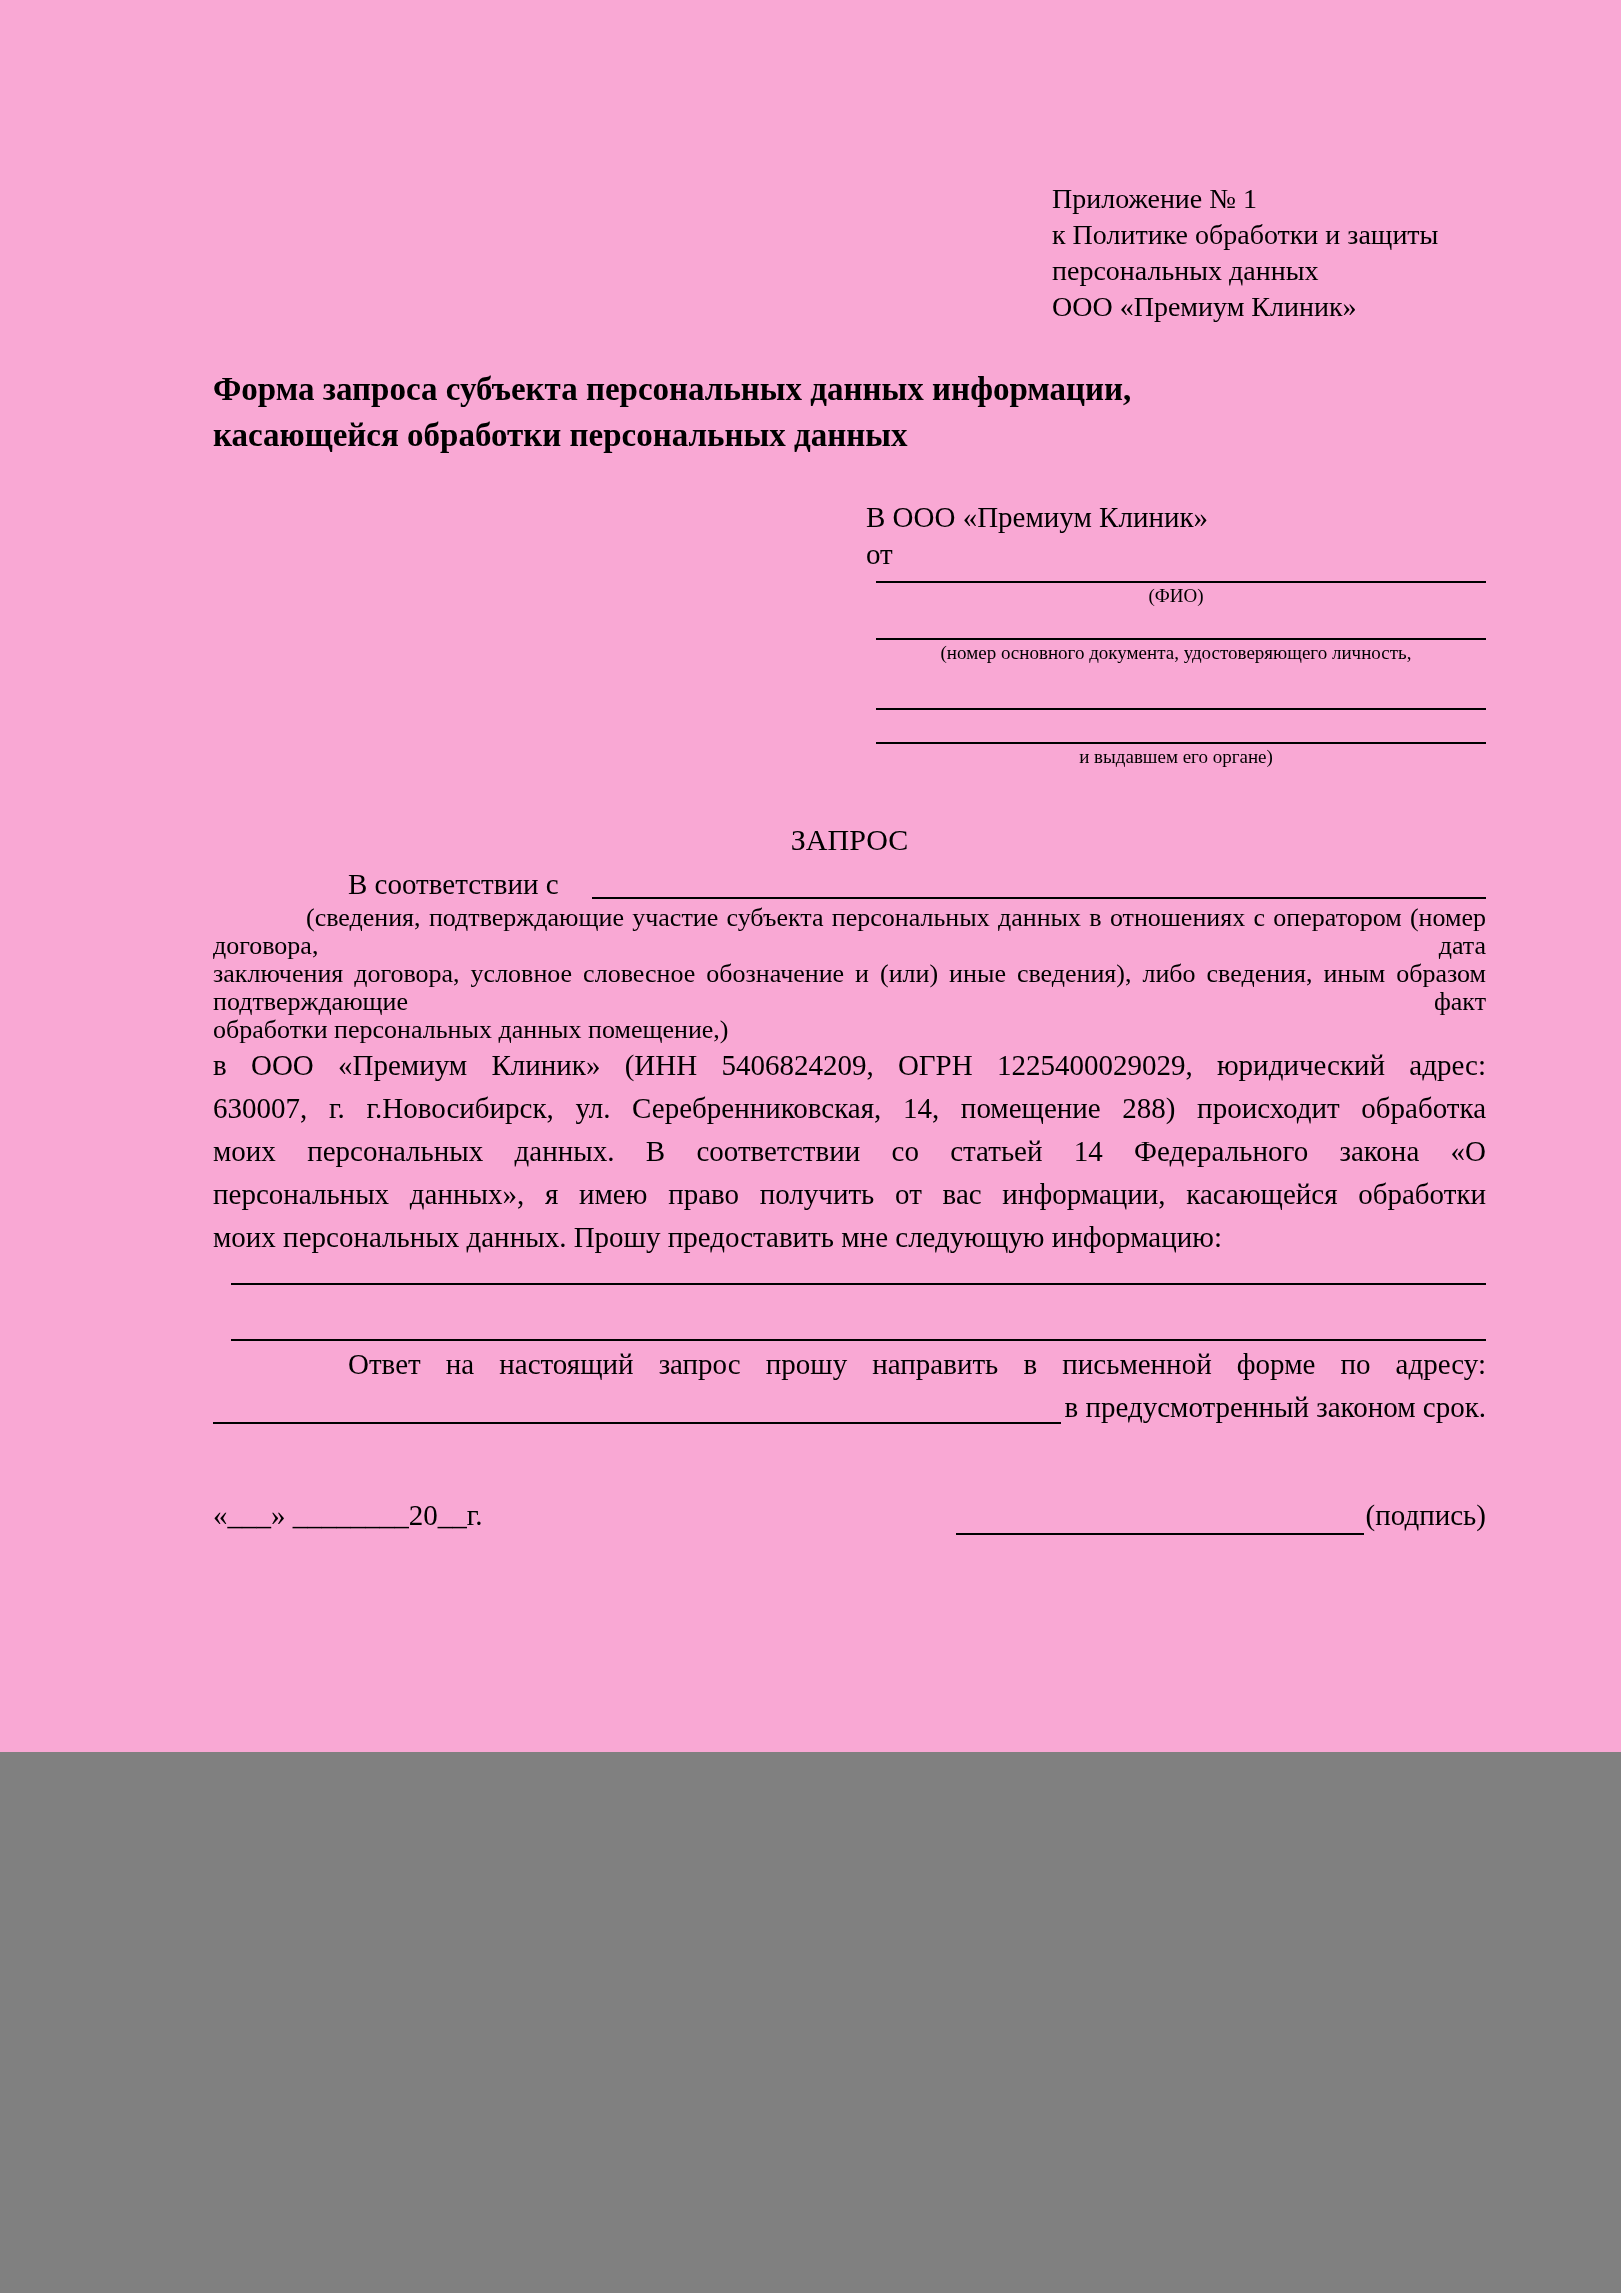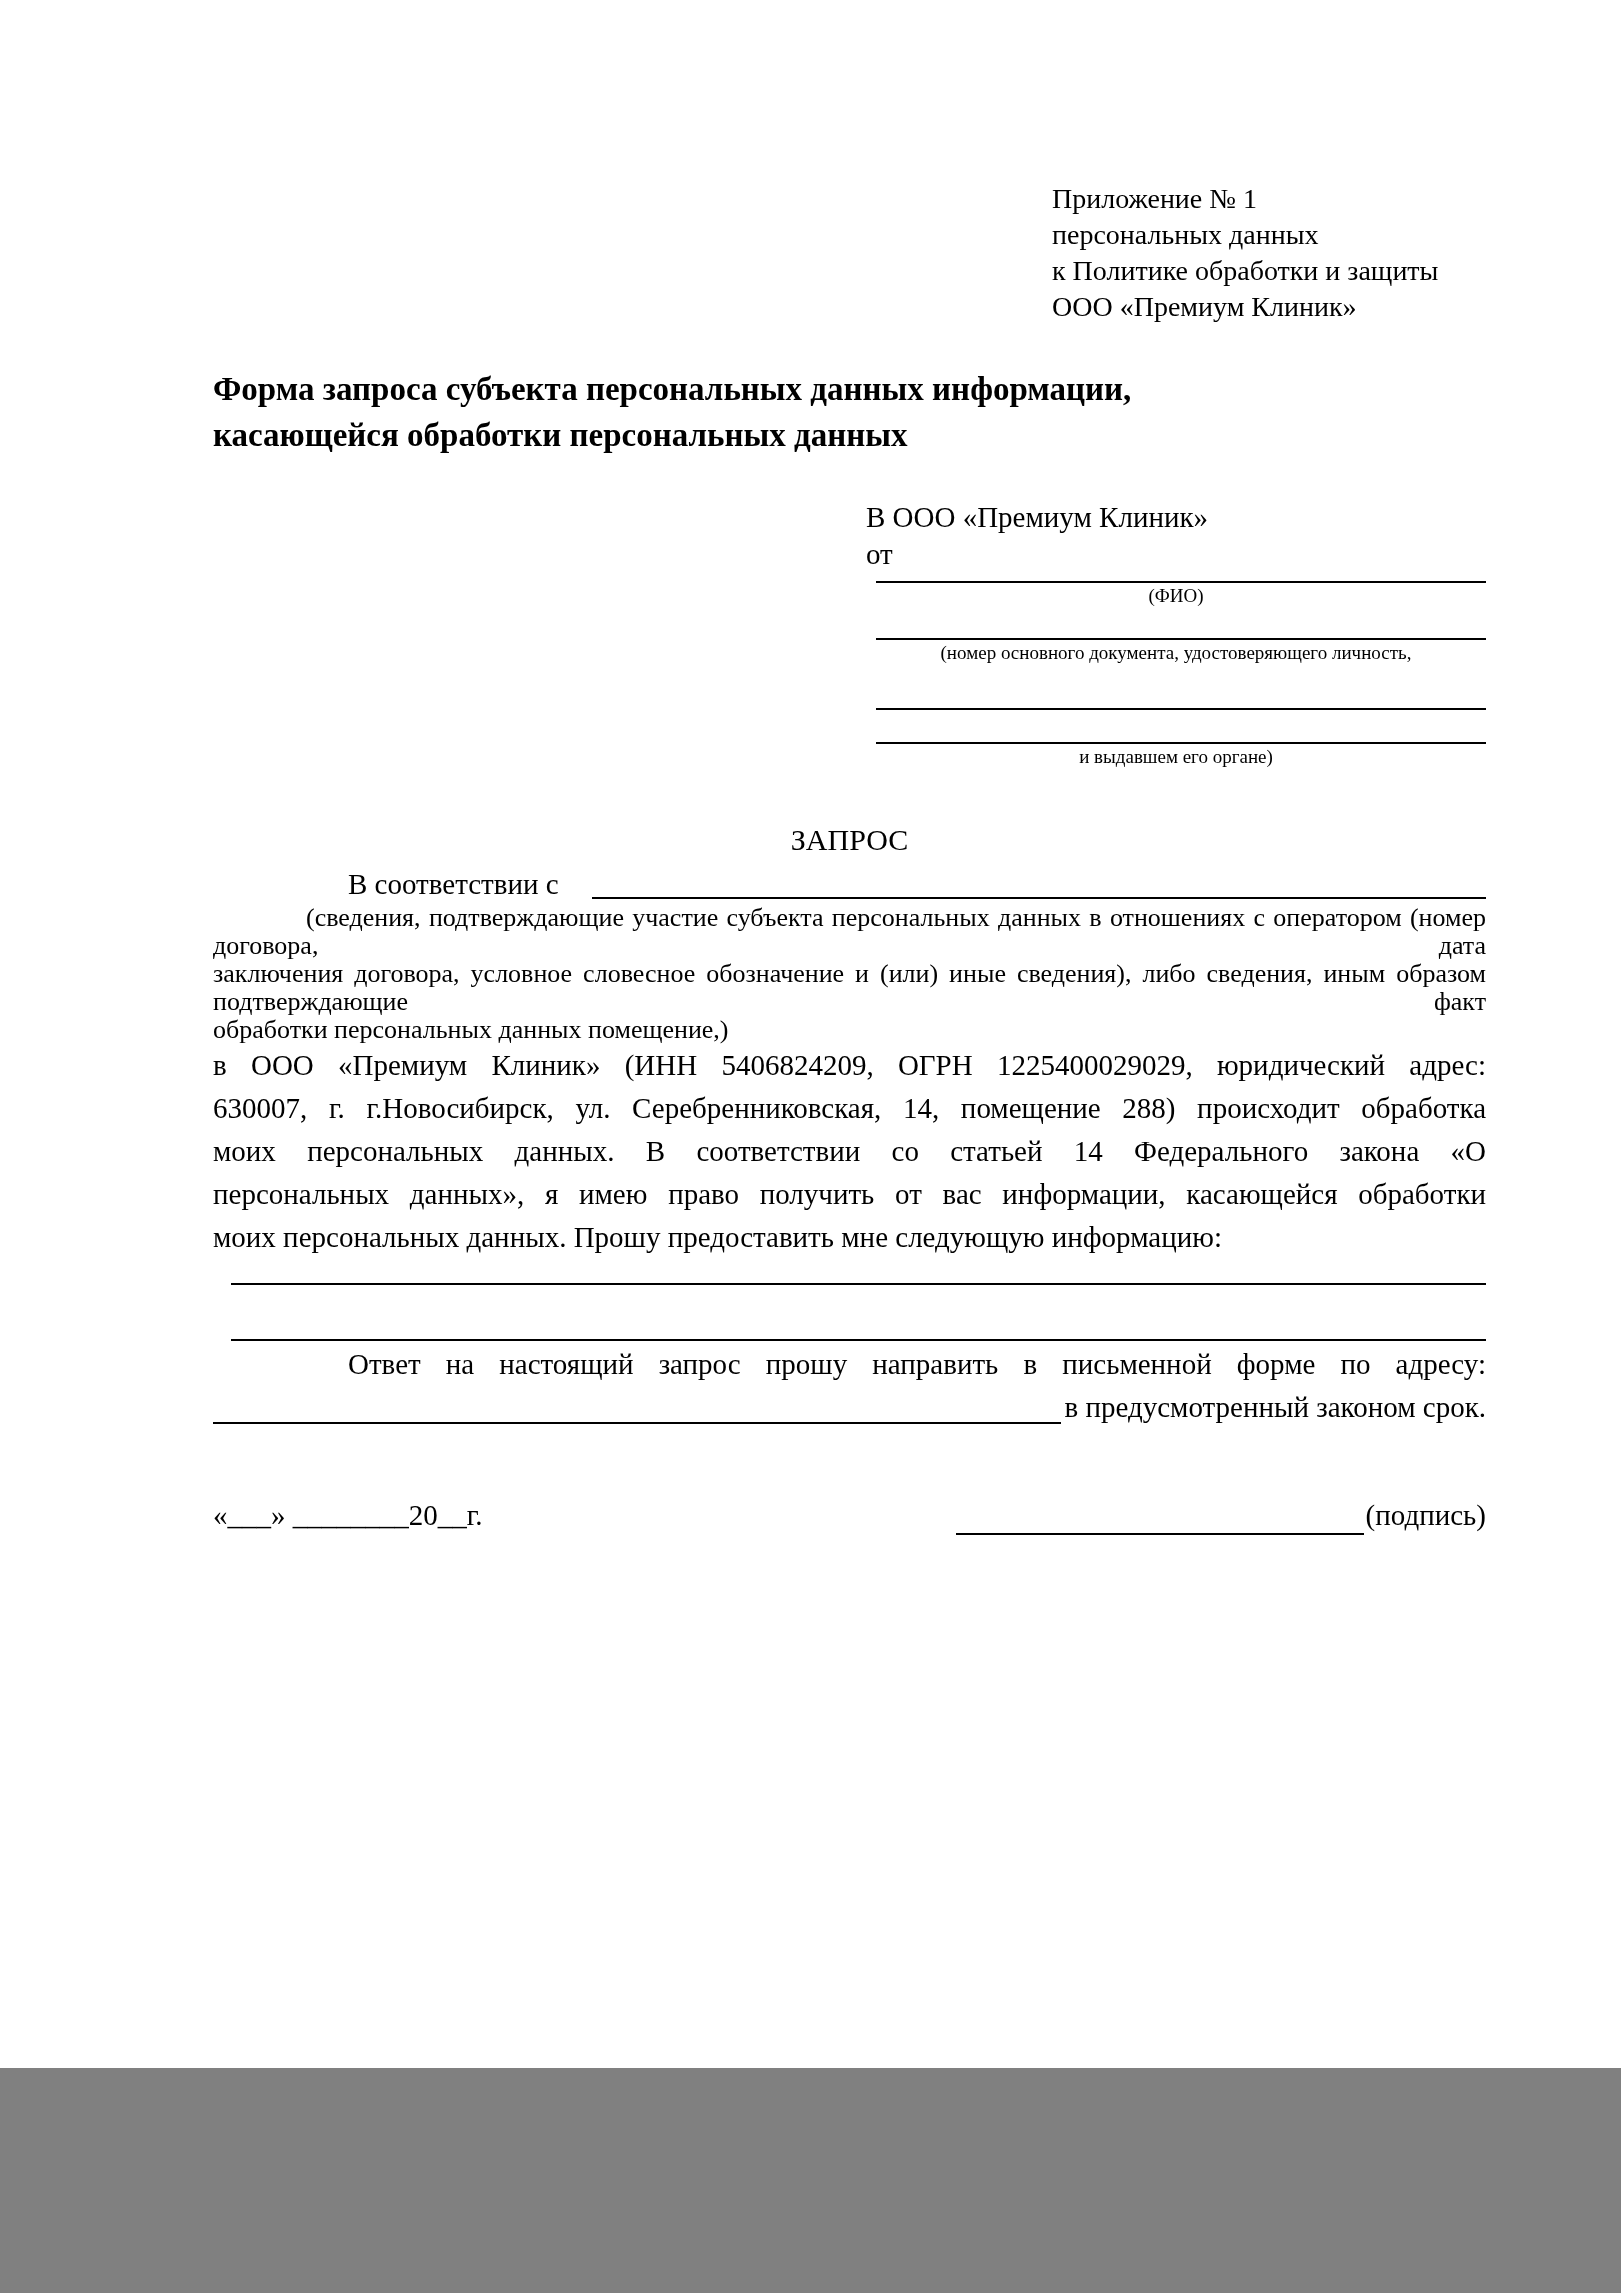--- a/index.html
+++ b/index.html
@@ -1,22 +1,22 @@
 <!DOCTYPE html>
 <html><head>
 <meta charset="utf-8">
 <style>
   * { margin: 0; padding: 0; box-sizing: border-box; }
   html, body { background: #808080; }
   .page {
     position: relative;
     width: 1621px;
-    height: 2068px;
+    height: 1752px;
     margin: 0 auto;
-    background: #ffffff;
+    background: #f9a8d4;
     color: #000000;
     font-family: "Liberation Serif", "DejaVu Serif", serif;
     overflow: hidden;
   }
   .content {
     padding-left: 213px;
     padding-right: 135px; 
   }
   
   .appendix {
@@ -136,22 +136,22 @@
   .nowrap { white-space: nowrap; }
 </style>
 </head>
 <body>
 
 <div class="page">
   <div class="content">
 
     <div class="appendix">
       <div>Приложение № 1</div>
+      <div>к Политике обработки и защиты</div>
       <div>персональных данных</div>
-      <div>к Политике обработки и защиты</div>
       <div>ООО «Премиум Клиник»</div>
     </div>
 
     <div class="doc-title">
       <div>Форма запроса субъекта персональных данных информации,</div>
       <div>касающейся обработки персональных данных</div>
     </div>
 
     <div class="addressee">
       <div>В ООО «Премиум Клиник»</div>

